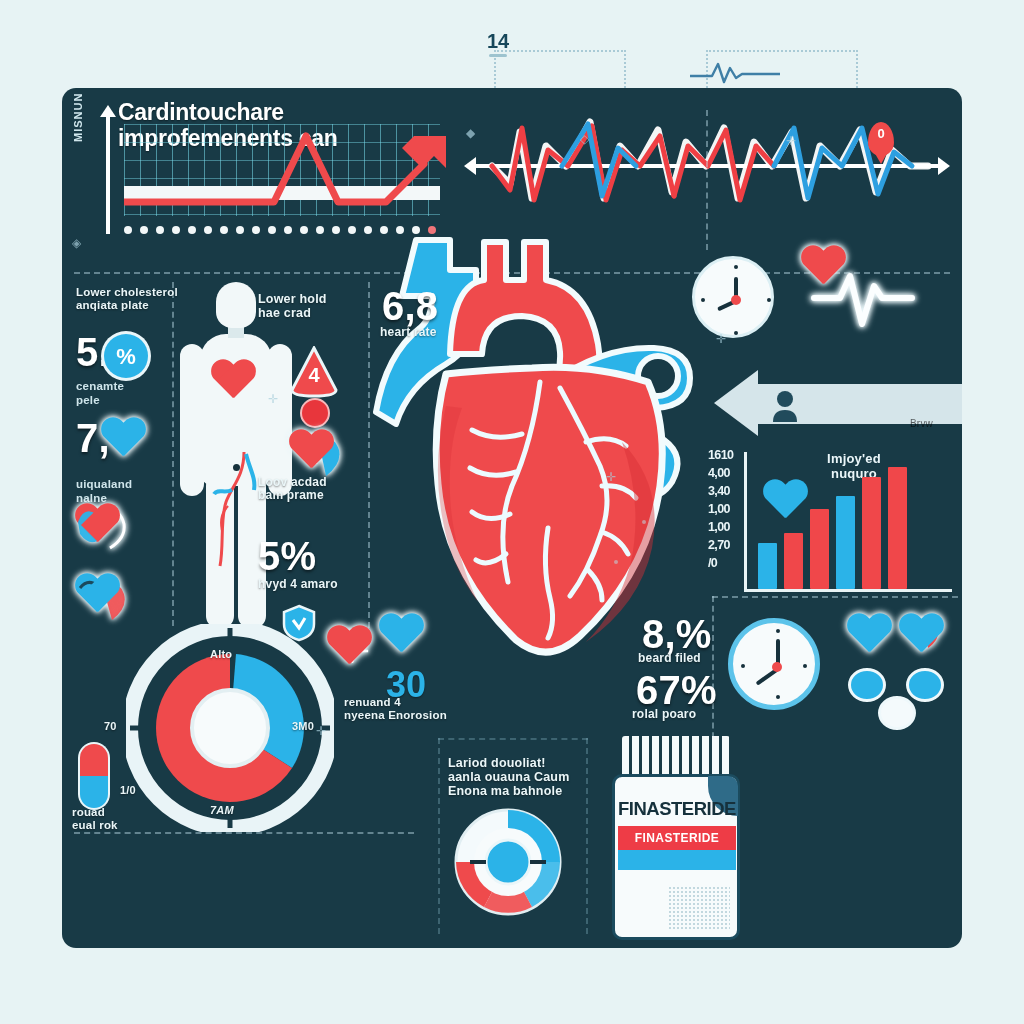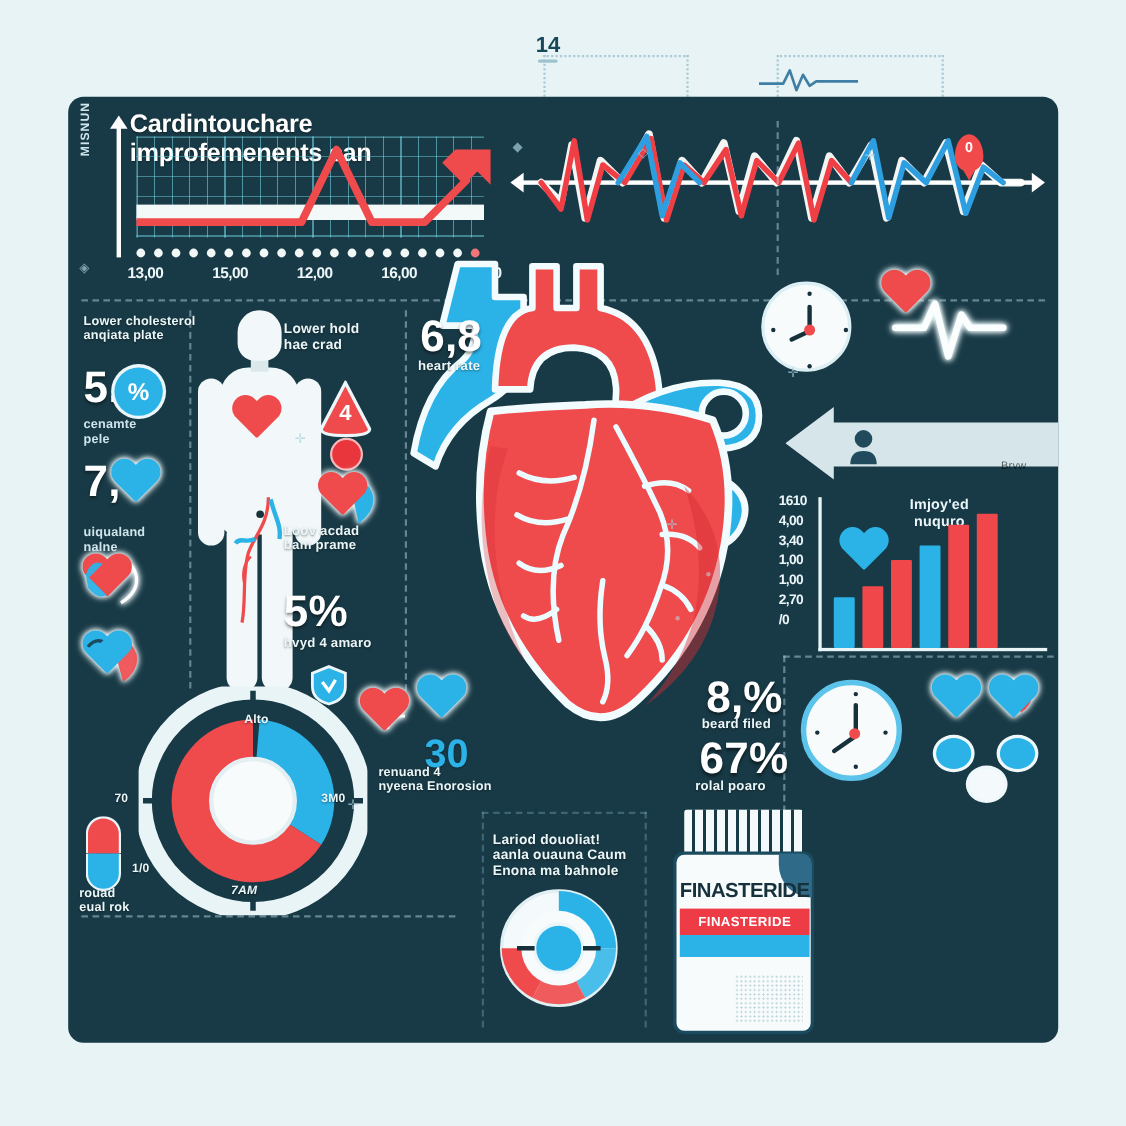--- a/index.html
+++ b/index.html
@@ -179,27 +179,20 @@
         <i style="left:160px"></i>
         <i style="left:176px"></i>
       <i style="left:192px"></i>
         <i style="left:208px"></i>
         <i style="left:224px"></i>
         <i style="left:240px"></i>
       <i style="left:256px"></i>
         <i style="left:272px"></i>
         <i style="left:288px"></i>
       <i style="left:304px;background:#f0757a"></i>
-    </div>
-    <div class="xlabels">
-      <span class="blur">13,00</span>
-      <span class="blur">15,00</span>
-      <span class="blur">12,00</span>
-      <span class="blur">16,00</span>
-      <span class="blur">40,00</span>
     </div>
   </div>
 
   <div class="ecg-strip">
     <div class="ecg-arrow-line"></div>
     <svg style="position:absolute;left:0;top:0;width:490px;height:128px;" viewBox="0 0 490 128">
       <polyline points="30,64 48,82 58,30 70,96 84,44 104,64 128,20 142,96 158,44 176,64 196,28 210,90 224,40 244,64 262,26 276,96 292,40 310,64 330,30 344,96 358,44 378,64 398,28 414,90 430,48 448,64 466,64" fill="none" stroke="#ffffff" stroke-width="7" stroke-linejoin="round" stroke-linecap="round" opacity=".95"></polyline>
       <polyline points="30,64 48,88 60,26 72,98 86,48 106,64 130,24 144,98 160,48 178,64 198,34 212,94" fill="none" stroke="#ef3f44" stroke-width="5" stroke-linejoin="round" stroke-linecap="round"></polyline>
       <polyline points="212,94 226,44 246,64 264,28 278,98 294,44 312,64" fill="none" stroke="#ef3f44" stroke-width="5" stroke-linejoin="round" stroke-linecap="round"></polyline>
       <polyline points="100,64 126,22 140,94 156,46 174,64" fill="none" stroke="#2d9fe0" stroke-width="5" stroke-linejoin="round" stroke-linecap="round"></polyline>
@@ -427,21 +420,21 @@
         <path d="M0,0 L0,-74 A74,74 0 0,0 0,74 Z" fill="#ef4a4c"></path>
         <path d="M0,0 L6,-74 A74,74 0 0,1 62,40 Z" fill="#2bb3e8"></path>
         <path d="M0,0 L62,40 A74,74 0 0,1 0,74 Z" fill="#ef4a4c"></path>
       </g>
       <circle cx="104" cy="104" r="38" fill="#f7fbfc" stroke="#e3eff2" stroke-width="4"></circle>
       <line x1="104" y1="4" x2="104" y2="26" stroke="#183a46" stroke-width="5"></line>
       <line x1="104" y1="182" x2="104" y2="204" stroke="#183a46" stroke-width="5"></line>
       <line x1="4" y1="104" x2="26" y2="104" stroke="#183a46" stroke-width="5"></line>
       <line x1="182" y1="104" x2="204" y2="104" stroke="#183a46" stroke-width="5"></line>
     </svg>
-    <div class="txt blur" style="position:absolute;left:96px;top:24px;font-size:11px;">Alto</div>
+    <div class="txt blur" style="position:absolute;left:84px;top:24px;font-size:11px;">Alto</div>
     <div class="txt blur" style="position:absolute;left:166px;top:96px;font-size:11px;">3M0</div>
     <div class="txt blur" style="position:absolute;left:-22px;top:96px;font-size:11px;">70</div>
     <div class="txt blur" style="position:absolute;left:84px;top:180px;font-size:11px;font-style:italic;">7AM</div>
     <div class="txt blur" style="position:absolute;left:-6px;top:160px;font-size:11px;">1/0</div>
   </div>
 
   <svg style="position:absolute;left:282px;top:604px;width:34px;height:38px;" viewBox="0 0 34 38">
     <path d="M17,2 L32,8 V20 Q32,32 17,36 Q2,32 2,20 V8 Z" fill="#2bb3e8" stroke="#eaf6f9" stroke-width="2.5"></path>
     <path d="M11,16 L17,24 L23,14" fill="none" stroke="#fff" stroke-width="3"></path>
   </svg>

